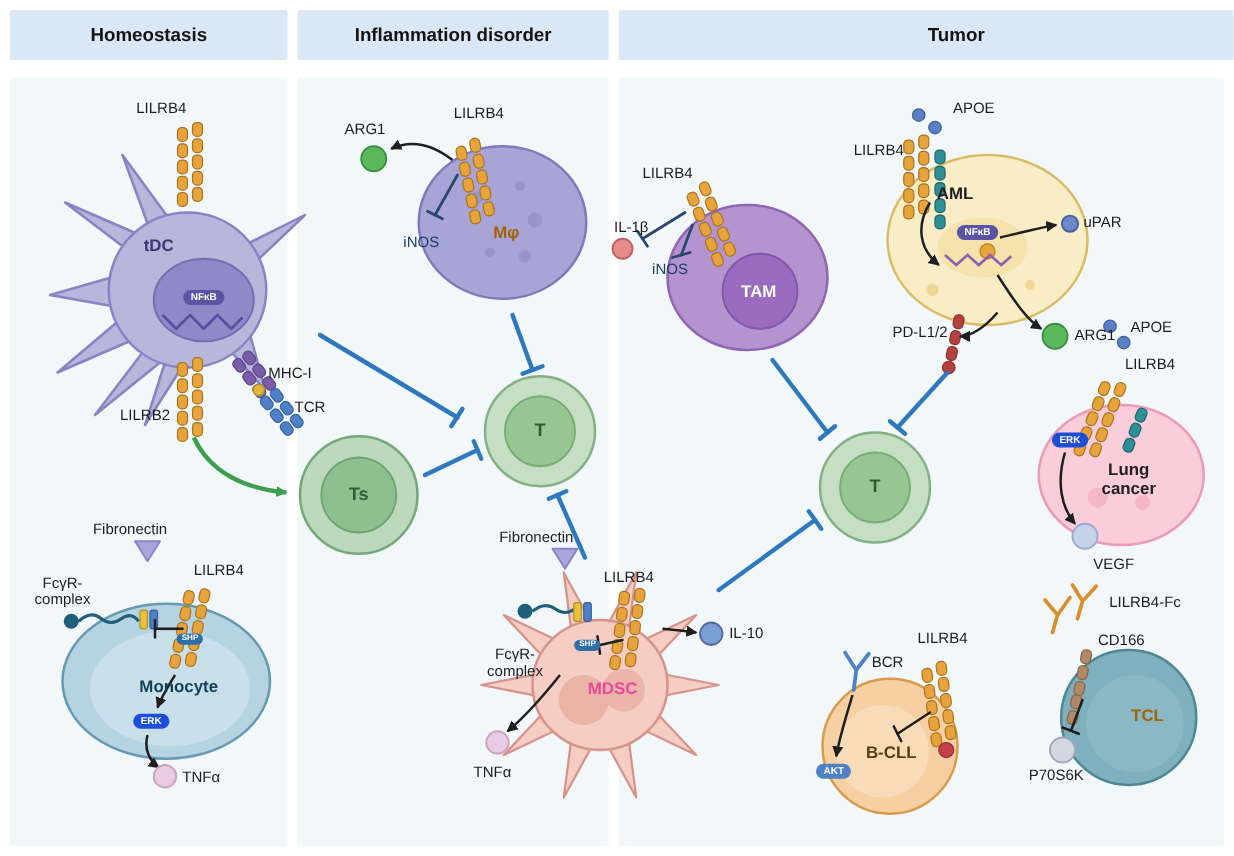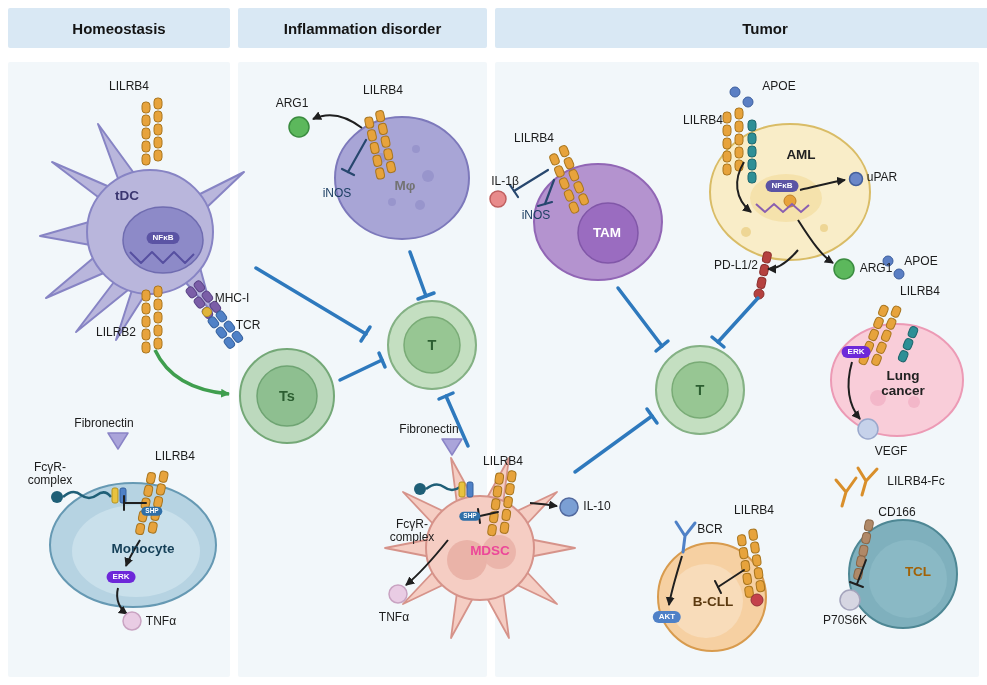--- a/index.html
+++ b/index.html
@@ -4,26 +4,26 @@
 <style>
   html,body{margin:0;padding:0;background:#fff;}
   .stage{position:relative;width:987px;height:685px;background:#ffffff;font-family:"Liberation Sans",sans-serif;overflow:hidden;}
   .hdr{position:absolute;top:8px;height:40px;background:#d9e8f4;display:flex;align-items:center;justify-content:center;
        font-weight:bold;font-size:15px;color:#141414;border-radius:2px;z-index:1;}
   .panel{position:absolute;top:62px;height:615px;background:#f2f7fa;border-radius:2px;z-index:0;}
   svg.canvas{position:absolute;left:0;top:0;z-index:2;}
   .lbl{position:absolute;transform:translate(-50%,-50%);font-size:12px;color:#1c1c1c;white-space:pre-line;
        text-align:center;z-index:3;line-height:1.12;}
   .cname{font-weight:bold;font-size:13.5px;}
-  .c-tdc{color:#3b3670}.c-green{color:#2c5e31;font-size:14.5px}.c-mono{color:#143f57}.c-mphi{color:#737373}
+  .c-tdc{color:#3b3670}.c-green{color:#2c5e31;font-size:14.5px}.c-mono{color:#143f57}.c-mphi{color:#a16207}
   .c-mdsc{color:#ec4899}.c-white{color:#ffffff}.c-dark{color:#222}.c-bcll{color:#5c3a10}.c-tcl{color:#a16207}
   .c-navy{color:#1d3f63}
   .badge{position:absolute;transform:translate(-50%,-50%);color:#fff;font-weight:bold;font-size:8px;
          padding:2px 6px;border-radius:8px;z-index:3;line-height:1;text-align:right;}
-  .b-nfkb{background:#5b54a4}.b-erk{background:#6d28d9}.b-akt{background:#4f81c7}
+  .b-nfkb{background:#5b54a4}.b-erk{background:#1d4ed8}.b-akt{background:#4f81c7}
   .b-shp{background:#2f6fa8;font-size:6.5px;padding:1px 4px;border-radius:6px}
 </style>
 </head>
 <body>
 
 <div class="stage">
 
   <div class="hdr" style="left:238px;width:249px;">
     <span>Inflammation disorder</span>
   </div>
@@ -331,21 +331,21 @@
   <div class="lbl cname c-mdsc" style="left:490px;top:551px">MDSC</div>
   <div class="lbl" style="left:597px;top:507px">IL-10</div>
   <div class="lbl" style="left:394px;top:618px">TNFα</div>
 
   <div class="lbl" style="left:534px;top:139px">LILRB4</div>
   <div class="lbl" style="left:505px;top:182px">IL-1β</div>
   <div class="lbl c-navy" style="left:536px;top:216px">iNOS</div>
   <div class="lbl cname c-white" style="left:607px;top:233px">TAM</div>
   <div class="lbl" style="left:779px;top:87px">APOE</div>
   <div class="lbl" style="left:703px;top:121px">LILRB4</div>
-  <div class="lbl cname c-dark" style="left:801px;top:155px">AML</div>
+  <div class="lbl cname c-dark" style="left:764px;top:155px">AML</div>
   <div class="badge b-nfkb" style="left:782px;top:186px">NFκB</div>
   <div class="lbl" style="left:882px;top:178px">uPAR</div>
   <div class="lbl" style="left:736px;top:266px">PD-L1/2</div>
   <div class="lbl" style="left:876px;top:269px">ARG1</div>
   <div class="lbl cname c-green" style="left:700px;top:390px">T</div>
   <div class="lbl" style="left:921px;top:262px">APOE</div>
   <div class="lbl" style="left:920px;top:292px">LILRB4</div>
   <div class="badge b-erk" style="left:856px;top:352px">ERK</div>
   <div class="lbl cname c-dark" style="left:903px;top:383px">Lung
 cancer</div>

